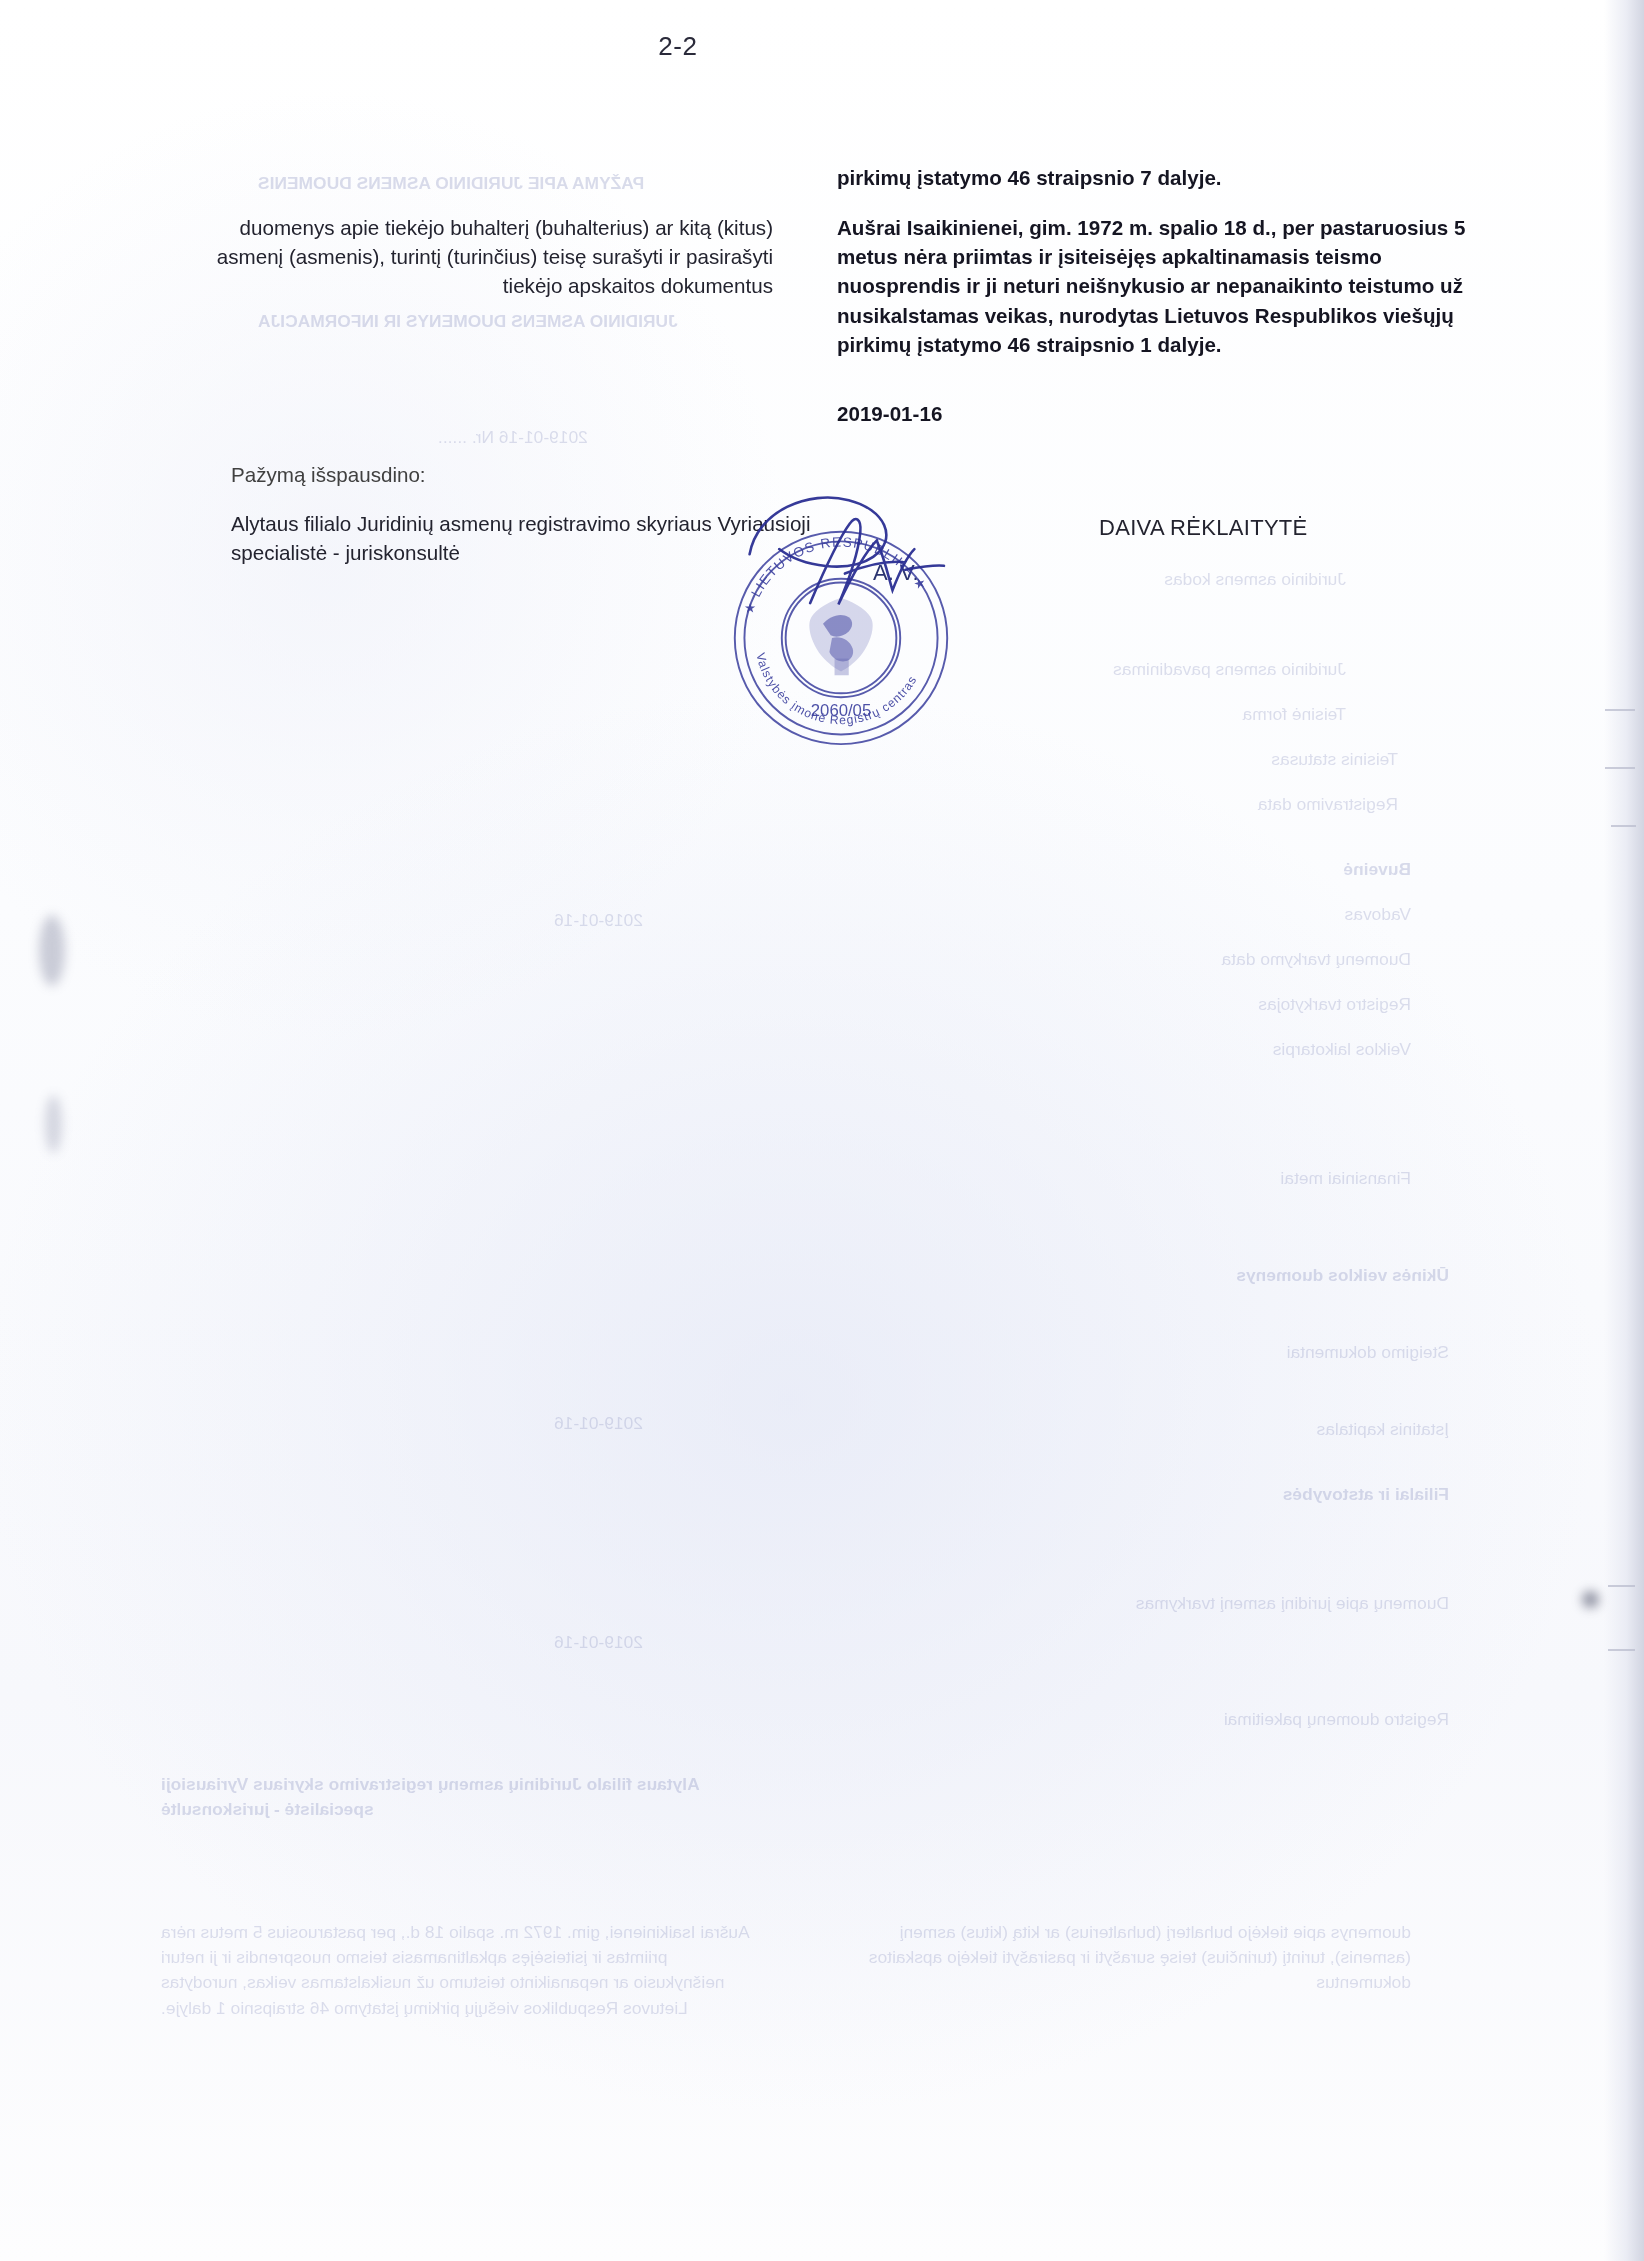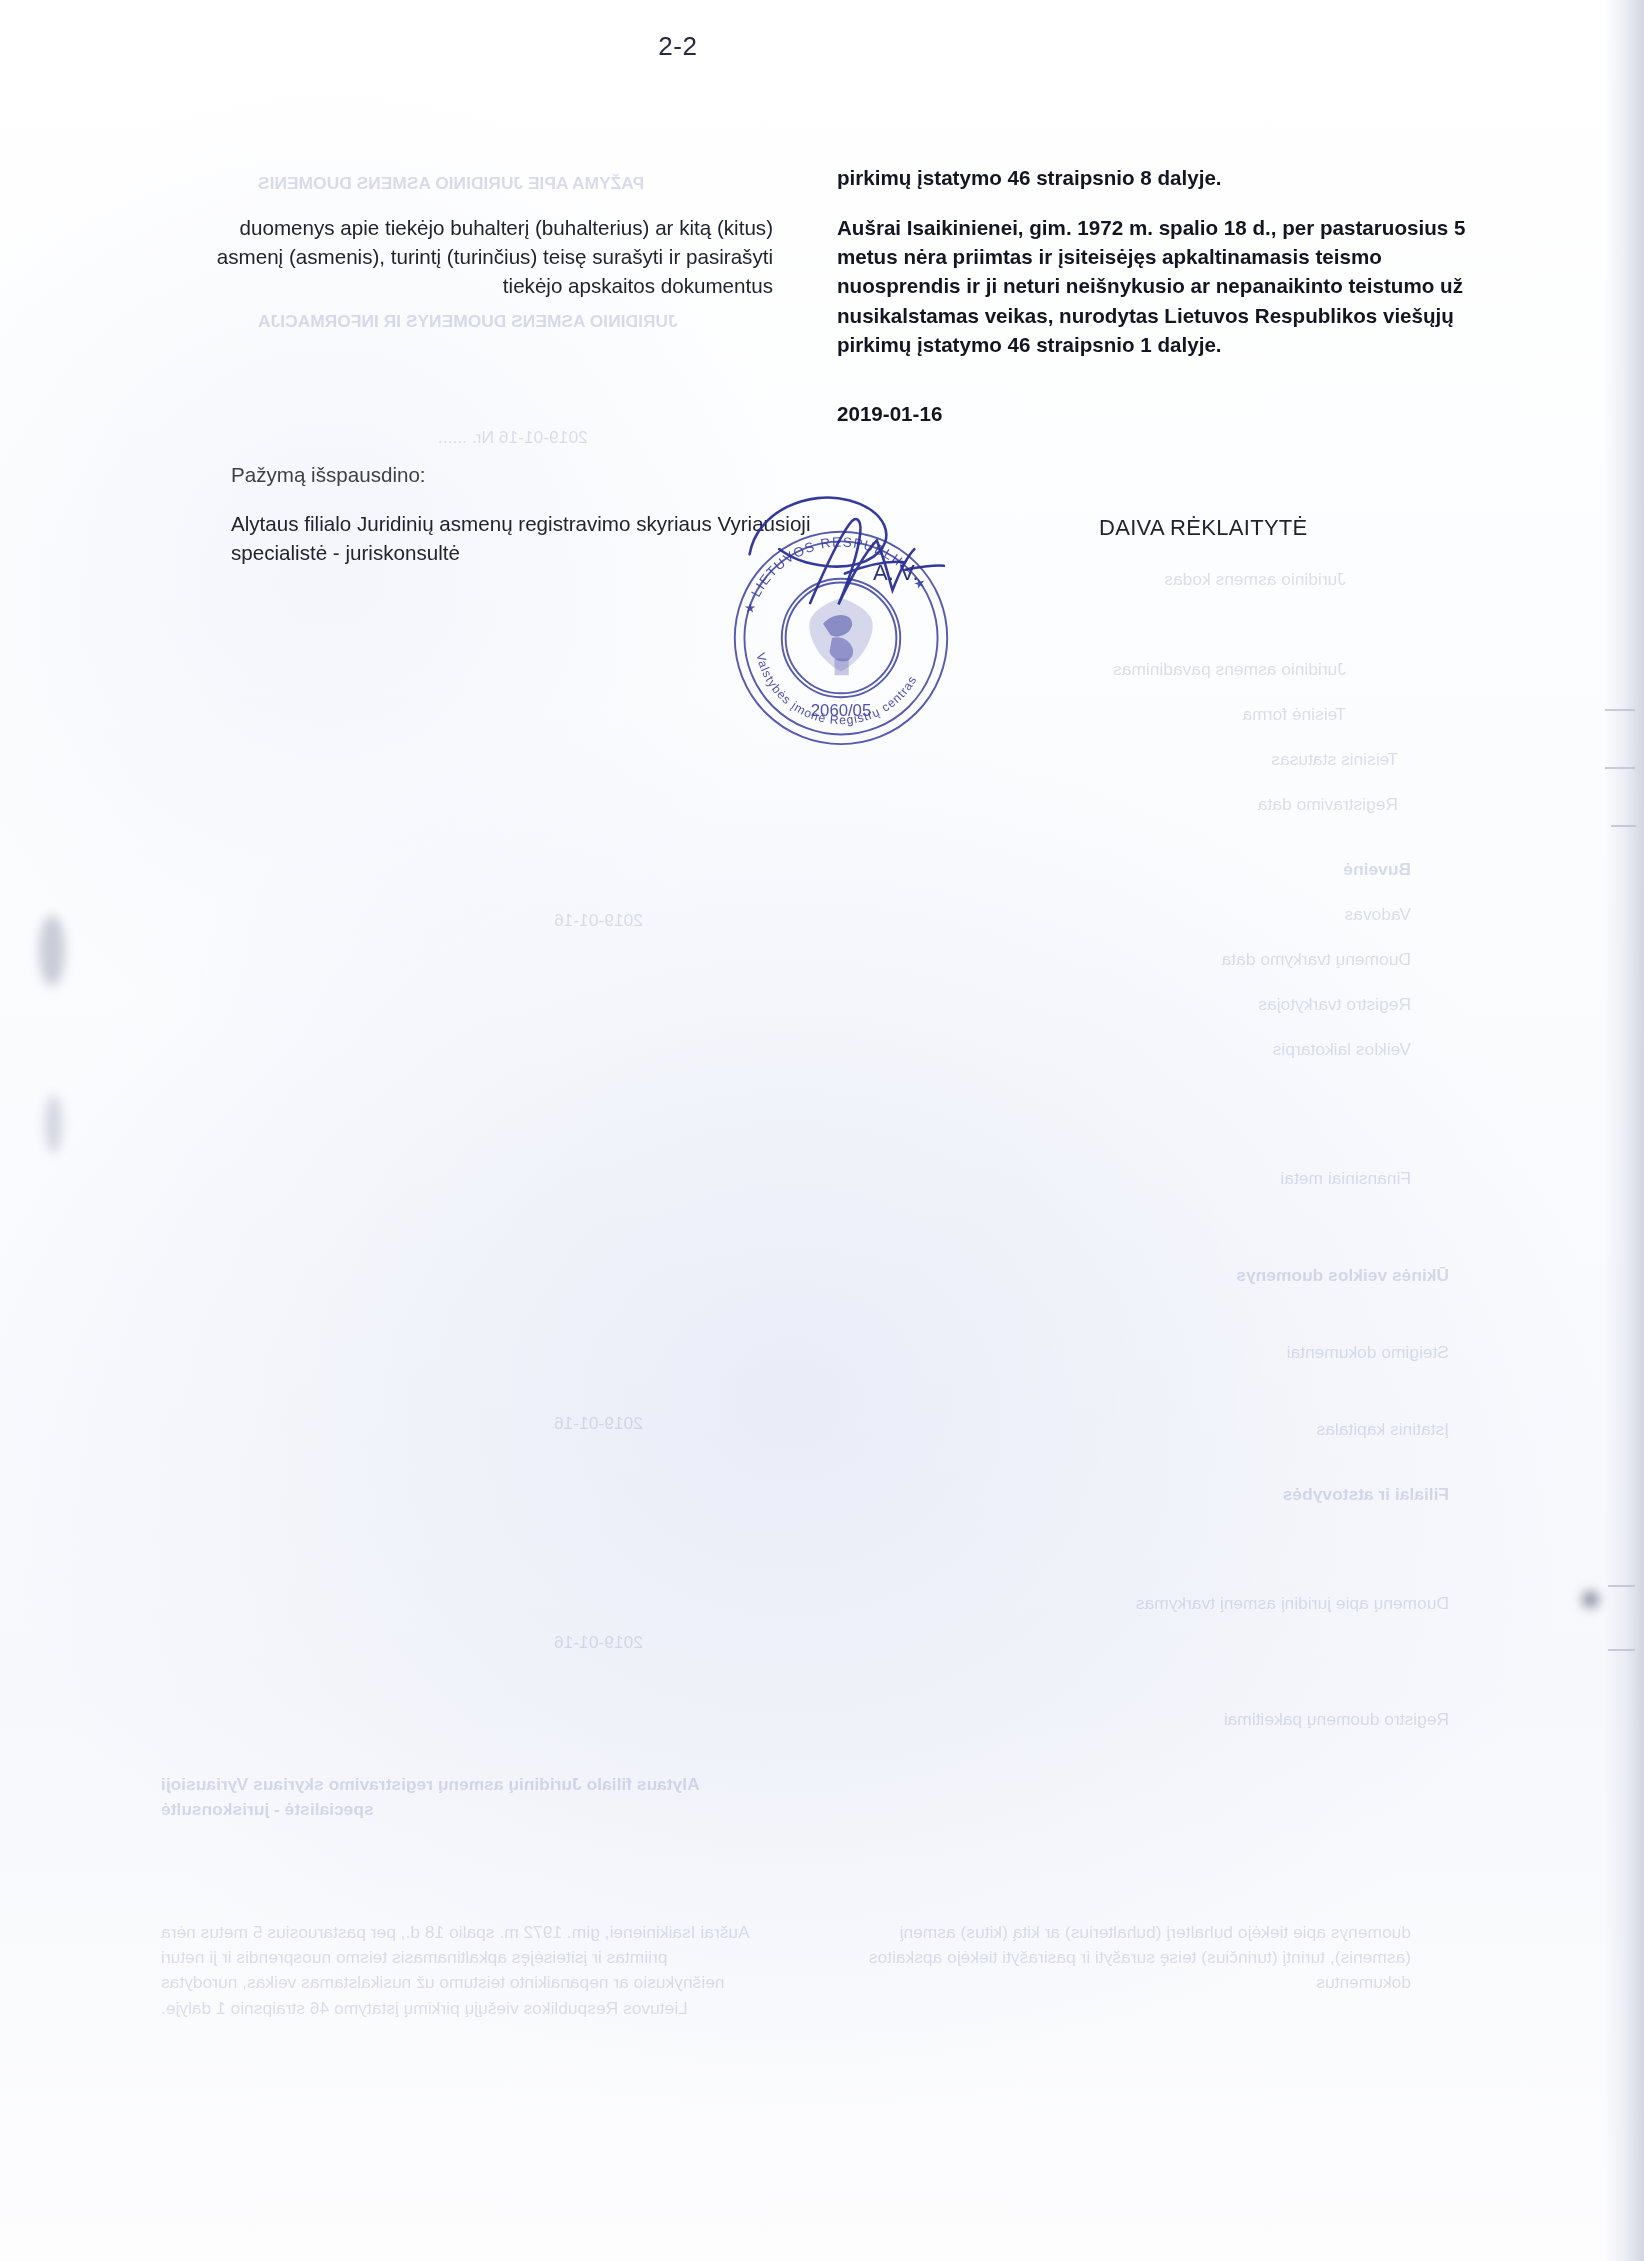--- a/index.html
+++ b/index.html
@@ -208,21 +208,21 @@
 
   <div class="page-edge-right"></div>
   <div class="edge-mark" style="left:1605px; top:709px; width:30px; height:1.9px;"></div>
   <div class="edge-mark" style="left:1605px; top:767px; width:30px; height:1.9px;"></div>
   <div class="edge-mark" style="left:1611px; top:825px; width:24.5px; height:1.9px;"></div>
   <div class="edge-mark" style="left:1608px; top:1585px; width:27px; height:1.9px;"></div>
   <div class="edge-mark" style="left:1608px; top:1649px; width:27px; height:1.9px;"></div>
 
   <div class="page-number">2-2</div>
 
-  <div class="top-value">pirkimų įstatymo 46 straipsnio 8 dalyje.</div>
+  <div class="top-value">pirkimų įstatymo 46 straipsnio 7 dalyje.</div>
 
   <div class="label-col row-labels">duomenys apie tiekėjo buhalterį (buhalterius) ar kitą (kitus) asmenį (asmenis), turintį (turinčius) teisę surašyti ir pasirašyti tiekėjo apskaitos dokumentus</div>
   <div class="value-col row-values">Aušrai Isaikinienei, gim. 1972 m. spalio 18 d., per pastaruosius 5 metus nėra priimtas ir įsiteisėjęs apkaltinamasis teismo nuosprendis ir ji neturi neišnykusio ar nepanaikinto teistumo už nusikalstamas veikas, nurodytas Lietuvos Respublikos viešųjų pirkimų įstatymo 46 straipsnio 1 dalyje.</div>
 
   <div class="value-col date-value">2019-01-16</div>
 
   <div class="printed-by">Pažymą išspausdino:</div>
   <div class="printer-role">Alytaus filialo Juridinių asmenų registravimo skyriaus Vyriausioji specialistė - juriskonsultė</div>
   <div class="signer-name">DAIVA RĖKLAITYTĖ</div>
   <div class="av-mark">A. V.</div>

